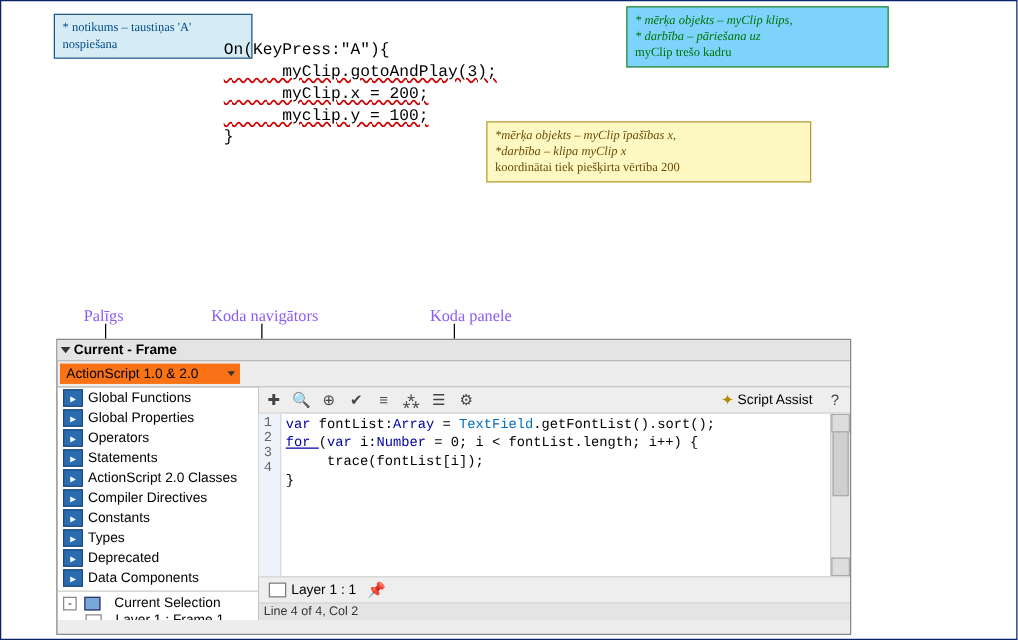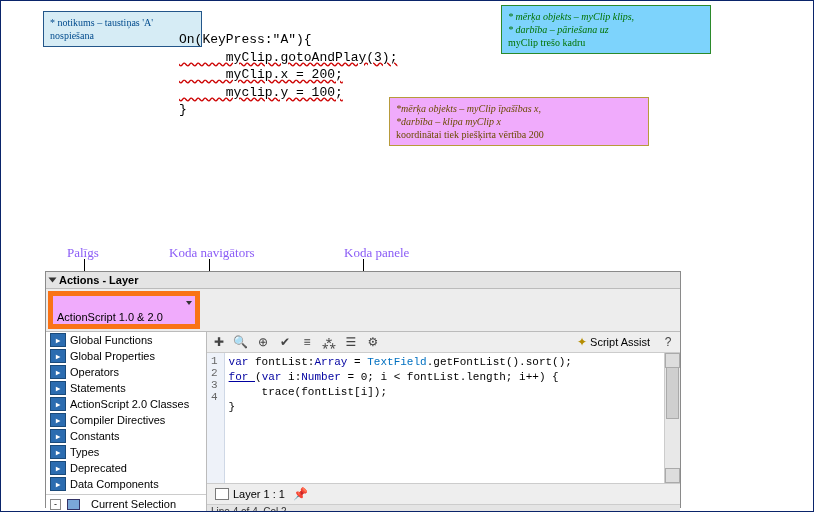--- a/index.html
+++ b/index.html
@@ -1,27 +1,27 @@
 <!DOCTYPE html>
 <html><head>
 <meta charset="utf-8">
 <style>
 body { margin:0; font-family:"Times New Roman",serif; font-size:13px; background:#fff; width:814px; height:512px; position:relative; border:1px solid #0a246a; box-sizing:border-box; }
 .callout { position:absolute; border:1px solid; padding:4px 6px; font-size:10px; line-height:1.3; }
 .callout-blue { background:#d6ecf5; border-color:#23568a; color:#004b8d; }
 .callout-green { background:#7dd3fc; border-color:#2b8a2b; color:#007200; }
-.callout-yellow { background:#f0abfc; border-color:#b79b3b; color:#6b4a00; }
+.callout-yellow { background:#fef9c3; border-color:#b79b3b; color:#6b4a00; }
 .code-block { position:absolute; font-family:"Courier New",monospace; font-size:13px; white-space:pre; color:#000; line-height:1.35; }
 .labels { position:absolute; font-family:"Times New Roman",serif; font-size:13px; color:#8b5cf6; }
 .labelline { position:absolute; width:1px; background:#000; }
 .panel { position:absolute; left:44px; top:270px; width:634px; height:235px; border:1px solid #8a8a8a; background:#ededed; font-family:Tahoma,Arial,sans-serif; font-size:11px; }
 .panel-title { background:#e4e4e4; border-bottom:1px solid #bbb; padding:2px 4px; font-weight:bold; display:flex; align-items:center; gap:4px; }
 .tri { display:inline-block; width:0;height:0;border-top:4px solid transparent;border-bottom:4px solid transparent;border-left:5px solid #333; transform:rotate(90deg);}
 .panel-toolbar { display:flex; align-items:center; border-bottom:1px solid #bbb; }
-.dropdown { border:5px solid #f97316; background:#f0abfc; padding:15px 14px 1px 4px; margin:2px; position:relative; font-size:11px; min-width:124px; }
+.dropdown { border:1px solid #f97316; background:#f97316; padding:1px 14px 1px 4px; margin:2px; position:relative; font-size:11px; min-width:124px; }
 .dropdown::after{content:"";position:absolute;right:3px;top:5px;width:0;height:0;border-left:3px solid transparent;border-right:3px solid transparent;border-top:4px solid #333;}
 .panel-body { display:flex; height:186px; }
 .tree { width:160px; border-right:1px solid #bbb; background:#fff; overflow:auto; }
 .tree-section { background:#fff; }
 .tree-item { display:flex; align-items:center; gap:4px; padding:1px 4px; border-bottom:0; white-space:nowrap; }
 .tree-icon { width:14px;height:12px; background:#2b6cb0; border:1px solid #1a4a7a; display:inline-flex; align-items:center; justify-content:center; color:#fff; font-size:8px; font-weight:bold;}
 .tree-sub { padding-left:22px; }
 .tree-divider { border-top:1px solid #ccc; margin:2px 0; }
 .editor-side { flex:1; display:flex; flex-direction:column; }
 .editor-toolbars { display:flex; align-items:center; gap:6px; padding:2px 4px; border-bottom:1px solid #ccc; background:#eee; }
@@ -71,21 +71,21 @@
 <div class="labels" style="left:66px;top:244px;">Palīgs</div>
 <div class="labels" style="left:168px;top:244px;">Koda navigātors</div>
 <div class="labels" style="left:330px;top:244px;margin-left:13px;">Koda panele</div>
 <div class="labelline" style="left:83px;top:258px;height:14px;"></div>
 <div class="labelline" style="left:208px;top:258px;height:166px;"></div>
 <div class="labelline" style="left:362px;top:258px;height:118px;"></div>
 
 <div class="panel">
   <div class="panel-title">
     <span class="tri"></span>
-    <span>Actions - Layer</span>
+    <span>Current - Frame</span>
   </div>
   <div class="panel-toolbar">
     <div class="dropdown">ActionScript 1.0 &amp; 2.0</div>
   </div>
   <div class="panel-body">
     <div class="tree" style="position:relative;">
       <div class="tree-section">
         <div class="tree-item">
             <span class="tree-icon">▸</span>
             <span>Global Functions</span>

